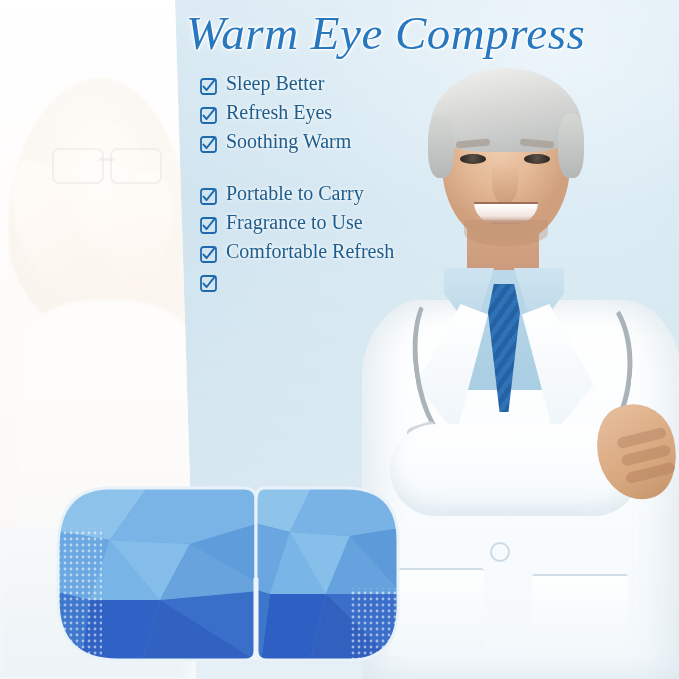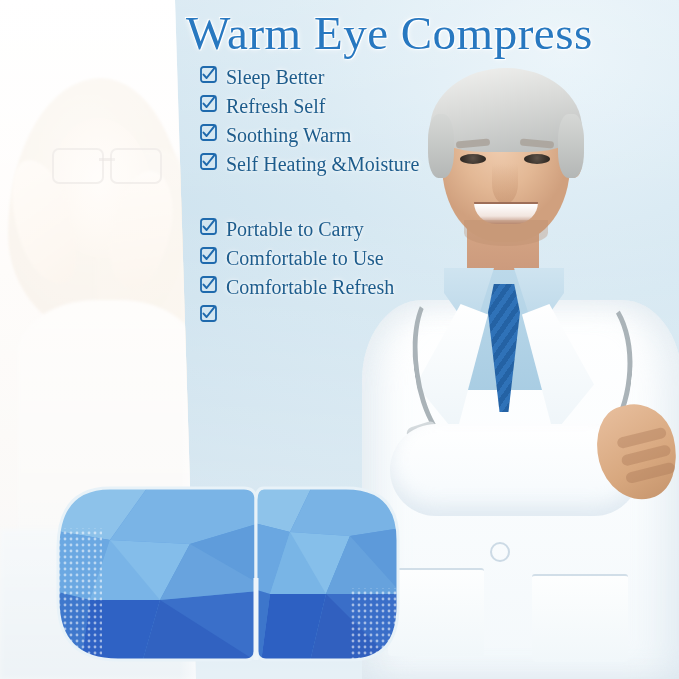--- a/index.html
+++ b/index.html
@@ -213,28 +213,29 @@
     position:absolute;left:36px;top:372px;width:30px;height:22px;border-radius:6px;
     background:linear-gradient(180deg,#d6dcdf 0%,#a9b2b7 100%);transform:rotate(-18deg);
   }
 
   
   .title{
     position:absolute;left:186px;top:8px;width:480px;
     font-size:47px;line-height:1.1;font-weight:400;
     color:#2878c0;letter-spacing:.5px;white-space:nowrap;
     text-shadow:0 0 3px #ffffff,0 0 6px #ffffff,1px 1px 0 rgba(255,255,255,.95),-1px -1px 0 rgba(255,255,255,.95);
+    font-style:italic;
   }
 
   
   .features{position:absolute;left:200px;top:66px;width:300px;}
   .feature-group{margin:0;padding:0;list-style:none;}
-  .feature-group + .feature-group{margin-top:36px;}
+  .feature-group + .feature-group{margin-top:23px;}
   .feature{
-    display:flex;align-items:flex-start;gap:9px;
+    display:flex;align-items:flex-end;gap:9px;
     height:29px;
     color:#1d5c8c;font-size:20px;white-space:nowrap;
     text-shadow:0 0 3px rgba(255,255,255,.95),0 0 6px rgba(255,255,255,.8);
   }
   .cb{flex:0 0 auto;width:17px;height:17px;position:relative;display:block;}
   .cb svg{display:block;}
 
   
   .mask{position:absolute;left:50px;top:470px;width:352px;height:200px;}
   .mask svg{display:block;}
@@ -317,60 +318,51 @@
         </span>
         <span>Sleep Better</span>
       </li>
       <li class="feature">
         <span class="cb">
           <svg width="17" height="17" viewBox="0 0 17 17">
               <rect x="1" y="1" width="15" height="15" rx="2.5" fill="none" stroke="#1f6aad" stroke-width="1.8"></rect>
               <path d="M3.5 8.6 L6.6 12 L14.4 2.2" fill="none" stroke="#1f6aad" stroke-width="2" stroke-linecap="round" stroke-linejoin="round"></path>
             </svg>
         </span>
-        <span>Refresh Self</span>
+        <span>Refresh Eyes</span>
       </li>
       <li class="feature">
         <span class="cb">
           <svg width="17" height="17" viewBox="0 0 17 17">
               <rect x="1" y="1" width="15" height="15" rx="2.5" fill="none" stroke="#1f6aad" stroke-width="1.8"></rect>
               <path d="M3.5 8.6 L6.6 12 L14.4 2.2" fill="none" stroke="#1f6aad" stroke-width="2" stroke-linecap="round" stroke-linejoin="round"></path>
             </svg>
         </span>
         <span>Soothing Warm</span>
       </li>
-      <li class="feature">
-        <span class="cb">
-          <svg width="17" height="17" viewBox="0 0 17 17">
-              <rect x="1" y="1" width="15" height="15" rx="2.5" fill="none" stroke="#1f6aad" stroke-width="1.8"></rect>
-              <path d="M3.5 8.6 L6.6 12 L14.4 2.2" fill="none" stroke="#1f6aad" stroke-width="2" stroke-linecap="round" stroke-linejoin="round"></path>
-            </svg>
-        </span>
-        <span>Self Heating &amp;Moisture</span>
-      </li>
     </ul>
 
     <ul class="feature-group">
       <li class="feature">
         <span class="cb">
           <svg width="17" height="17" viewBox="0 0 17 17">
               <rect x="1" y="1" width="15" height="15" rx="2.5" fill="none" stroke="#1f6aad" stroke-width="1.8"></rect>
               <path d="M3.5 8.6 L6.6 12 L14.4 2.2" fill="none" stroke="#1f6aad" stroke-width="2" stroke-linecap="round" stroke-linejoin="round"></path>
             </svg>
         </span>
         <span>Portable to Carry</span>
       </li>
       <li class="feature">
         <span class="cb">
           <svg width="17" height="17" viewBox="0 0 17 17">
               <rect x="1" y="1" width="15" height="15" rx="2.5" fill="none" stroke="#1f6aad" stroke-width="1.8"></rect>
               <path d="M3.5 8.6 L6.6 12 L14.4 2.2" fill="none" stroke="#1f6aad" stroke-width="2" stroke-linecap="round" stroke-linejoin="round"></path>
             </svg>
         </span>
-        <span>Comfortable to Use</span>
+        <span>Fragrance to Use</span>
       </li>
       <li class="feature">
         <span class="cb">
           <svg width="17" height="17" viewBox="0 0 17 17">
               <rect x="1" y="1" width="15" height="15" rx="2.5" fill="none" stroke="#1f6aad" stroke-width="1.8"></rect>
               <path d="M3.5 8.6 L6.6 12 L14.4 2.2" fill="none" stroke="#1f6aad" stroke-width="2" stroke-linecap="round" stroke-linejoin="round"></path>
             </svg>
         </span>
         <span>Comfortable Refresh</span>
       </li>

